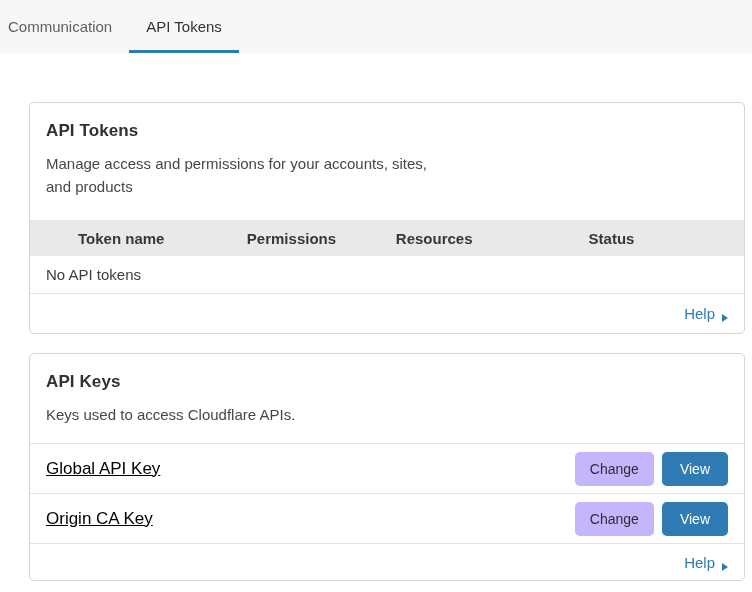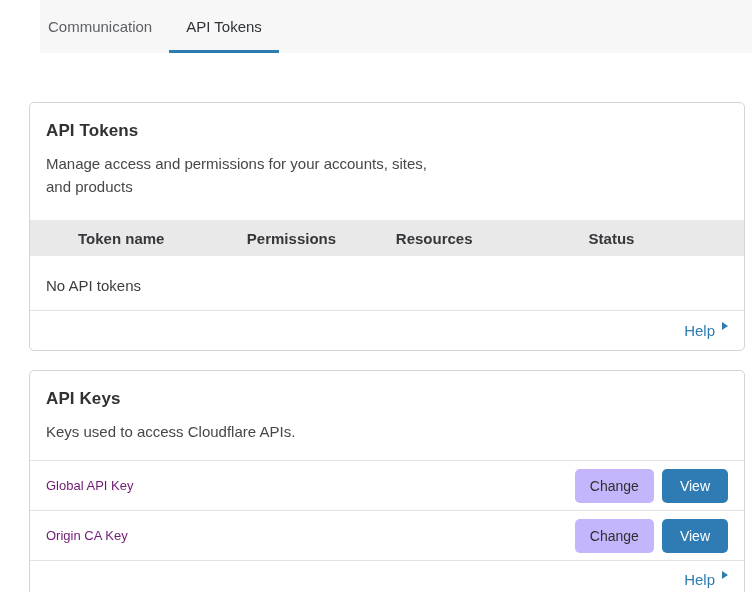--- a/index.html
+++ b/index.html
@@ -11,21 +11,20 @@
     color: #363636;
   }
 
   
   .tabbar {
     height: 53px;
     background: #f7f7f8;
     display: flex;
     align-items: stretch;
     padding-left: 8px;
-    margin-left: 40px;
   }
   .tab {
     display: flex;
     align-items: center;
     padding: 0 17px;
     font-size: 15px;
     color: #5c5f63;
     position: relative;
     cursor: pointer;
   }
@@ -109,39 +108,39 @@
     font-weight: bold;
     color: #35383b;
     padding: 0 0 0 16px;
     vertical-align: middle;
   }
   table.tokens-table th:nth-child(1) { width: 22%; padding-left: 48px; }
   table.tokens-table th:nth-child(2) { width: 27%; text-align: center; }
   table.tokens-table th:nth-child(3) { width: 27%; }
   table.tokens-table th:nth-child(4) { width: 24%; }
   .empty-row {
-    height: 55px;
-    display: flex;
-    align-items: flex-end;
+    height: 38px;
+    display: flex;
+    align-items: center;
     padding: 16px 16px;
     font-size: 15px;
     color: #3c3c3c;
     border-bottom: 1px solid #e3e3e3;
   }
 
   .card-footer {
     height: 39px;
     display: flex;
     align-items: center;
     justify-content: flex-end;
     padding: 0 16px;
   }
   .help-link {
     display: inline-flex;
-    align-items: flex-start;
+    align-items: flex-end;
     font-size: 15px;
     color: #2c7cb0;
     text-decoration: none;
     cursor: pointer;
   }
   .help-arrow {
     width: 0; height: 0;
     border-left: 6px solid #2c7cb0;
     border-top: 4px solid transparent;
     border-bottom: 4px solid transparent;
@@ -154,21 +153,21 @@
     padding: 18px 16px 17px 16px;
     border-bottom: 1px solid #e3e3e3;
   }
   .key-row {
     height: 50px;
     display: flex;
     align-items: center;
     padding: 0 16px;
     border-bottom: 1px solid #e3e3e3;
   }
-  .key-label { font-size: 13px; color: #701a75; flex: 1; }
+  .key-label { font-size: 17px; color: #000000; flex: 1; text-decoration: underline; }
   .key-actions { display: flex; gap: 8px; }
   .card .card-footer.keys-footer { height: 36px; }
 </style>
 </head>
 <body>
 
 <nav class="tabbar">
   <div class="tab">
     <span>Communication</span>
   </div>

